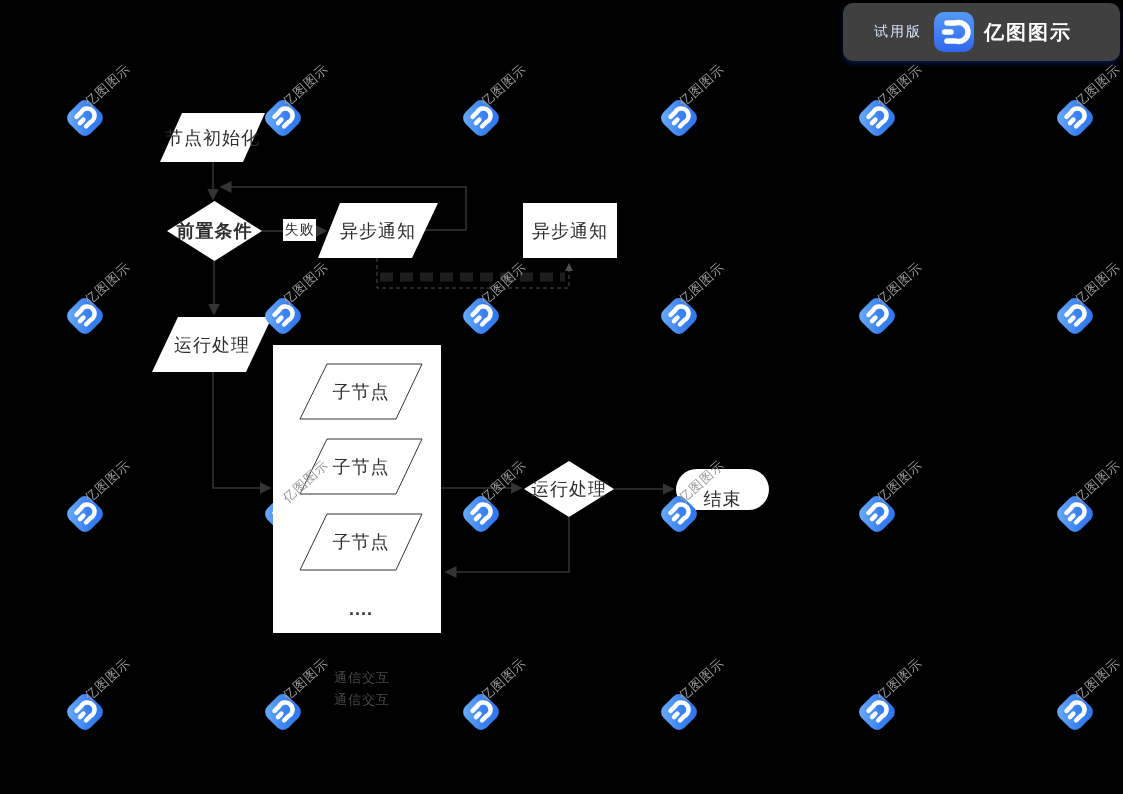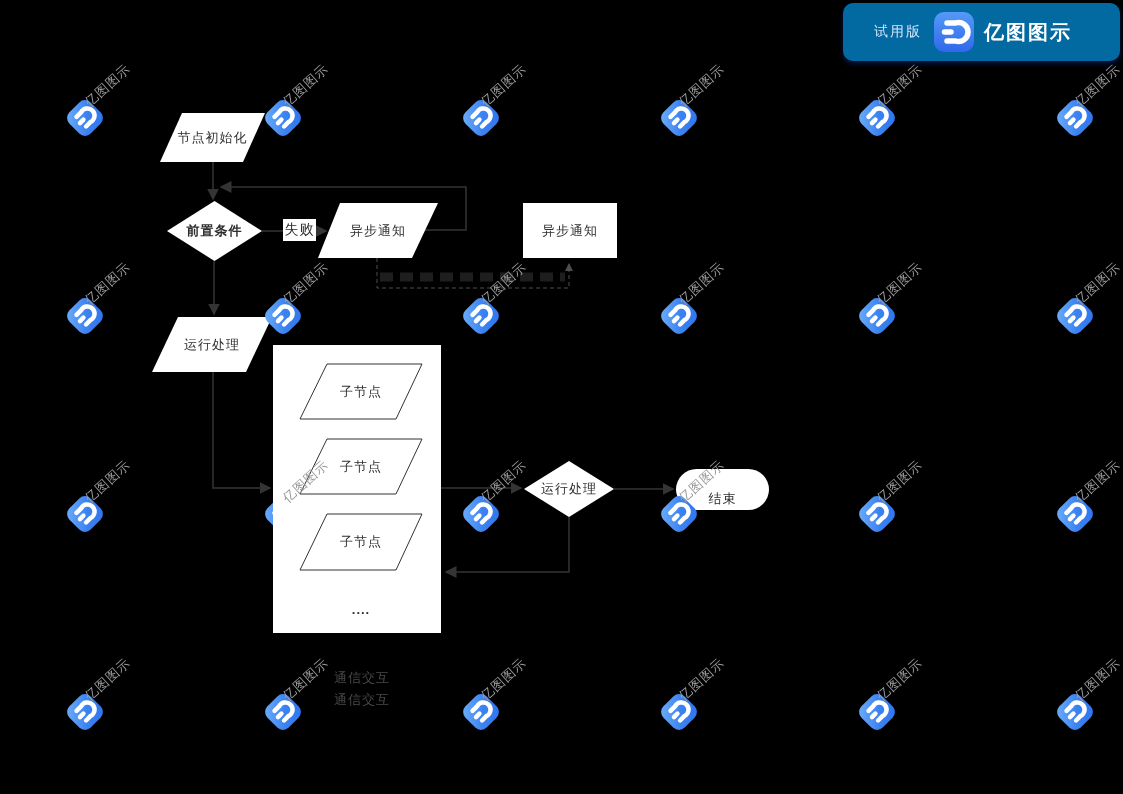--- a/index.html
+++ b/index.html
@@ -6,21 +6,21 @@
   body{
     width:1123px;height:794px;position:relative;overflow:hidden;
     background:#000;
     font-family:"Liberation Sans", sans-serif;
   }
   
   .connectors{position:absolute;left:0;top:0;z-index:2;pointer-events:none;}
   .shape{position:absolute;background:#fff;z-index:3;}
   .lbl{
     position:absolute;z-index:4;display:flex;align-items:center;justify-content:center;
-    color:#2e2e2e;font-size:13px;white-space:nowrap;letter-spacing:1px;
+    color:#2e2e2e;font-size:18px;white-space:nowrap;letter-spacing:1px;
   }
   
   .para{background:#fff;}
   .diamond{clip-path:polygon(50% 0,100% 50%,50% 100%,0 50%);}
   .stadium{border-radius:21px;}
   .fail-box{z-index:4;background:#fff;}
   .childshapes{position:absolute;left:0;top:0;z-index:3;pointer-events:none;}
   .ellipsis{font-weight:bold;color:#333;letter-spacing:1px;}
   .legend{
     position:absolute;left:334px;top:667px;z-index:2;color:#4a4a4a;
@@ -275,21 +275,21 @@
     <span class="wm-text" style="left: 885px; top: 687px;">亿图图示</span>
     <div class="wm-logo" style="left: 1060px; top: 697px; z-index: 5;">
       <svg width="30" height="30" viewBox="0 0 40 40">
         <path d="M13 11 H21.5 A9.5 9.5 0 1 1 21.5 29 H13" stroke="#fff" stroke-width="6" fill="none" stroke-linecap="round"></path>
         <path d="M10.5 20 H17" stroke="#fff" stroke-width="6" fill="none" stroke-linecap="round"></path>
       </svg>
     </div>
     <span class="wm-text" style="left: 1083px; top: 687px;">亿图图示</span>
   </div>
 
-<div class="banner" style="background: #0369a1;">
+<div class="banner" style="background: #404040;">
   <span class="trial">试用版</span>
   <span class="appicon">
     <svg width="40" height="40" viewBox="0 0 40 40">
       <path d="M13 11 H21.5 A9.5 9.5 0 1 1 21.5 29 H13" stroke="#fff" stroke-width="5.5" fill="none" stroke-linecap="round"></path>
       <path d="M10.5 20 H17" stroke="#fff" stroke-width="5.5" fill="none" stroke-linecap="round"></path>
     </svg>
   </span>
   <span class="brand">亿图图示</span>
 </div>
 

